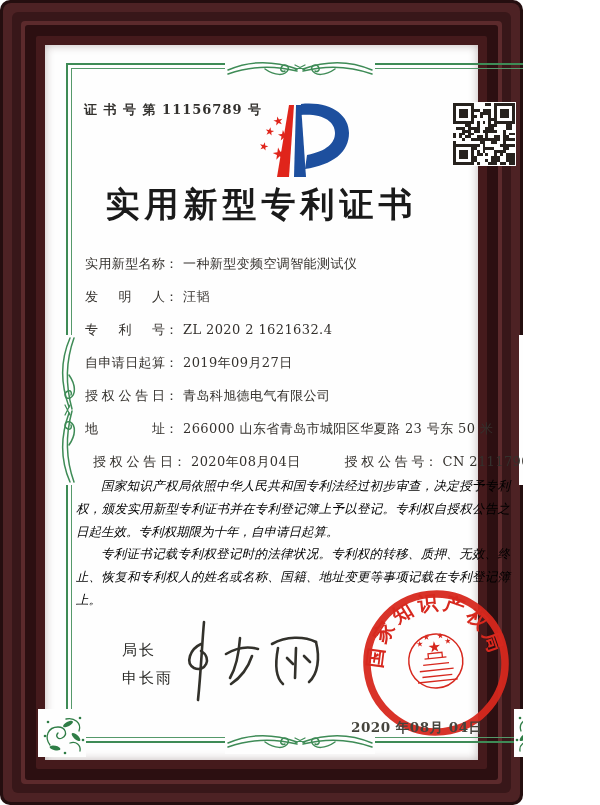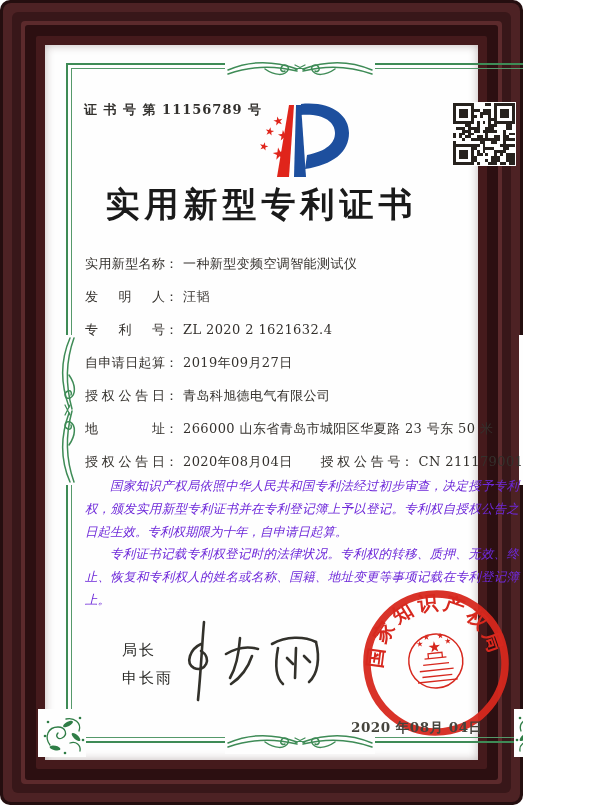--- a/index.html
+++ b/index.html
@@ -33,24 +33,24 @@
   .logo { position: absolute; left: 243px; top: 95px; width: 114px; height: 88px; }
   .qr { position: absolute; left: 452px; top: 102px; width: 64px; height: 64px; background: #fff; padding: 1px; }
   .title { position: absolute; left: 0; right: 0; top: 182px; text-align: center; font-size: 34px; font-weight: 700; letter-spacing: 5px; color: #1a1a1a; }
 
   
   .fields { position: absolute; left: 85px; top: 254px; width: 434px; }
   .frow { line-height: 20px; margin-bottom: 13px; font-size: 13px; font-weight: 400; color: #34312d; white-space: nowrap; }
   .flabel { display: inline-block; width: 80px; text-align: justify; text-align-last: justify; -moz-text-align-last: justify; }
   .fcolon { display: inline-block; margin-right: 5px; }
   .fvalue { letter-spacing: .4px; }
-  .grant { display: flex; gap: 28px; }
-
-  
-  .paras { position: absolute; left: 85px; top: 475px; width: 434px; font-size: 12.5px; line-height: 1.82; color: #6d28d9; font-style: italic; text-align: justify; }
+  .grant { display: flex; gap: 44px; margin-left: 8px; }
+
+  
+  .paras { position: absolute; left: 76px; top: 475px; width: 434px; font-size: 12.5px; line-height: 1.82; color: #000000; font-style: italic; text-align: justify; }
   .paras p { text-indent: 2em; }
 
   
   .director { position: absolute; left: 90px; top: 641px; font-family: "DejaVu Sans", sans-serif; font-size: 15px; font-weight: 500; color: #2b2b28; letter-spacing: 2px; margin-left: 32px; }
   .director div { margin-bottom: 9px; }
   .signature { position: absolute; left: 168px; top: 616px; width: 180px; height: 92px; }
   .seal { position: absolute; left: 361px; top: 588px; width: 150px; height: 150px; }
   .seal-date { position: absolute; left: 351px; top: 711px; font-size: 13.5px; font-weight: 700; color: #45443c; letter-spacing: .5px; z-index: 5; white-space: nowrap; margin-top: 8px; }
 
   svg { display: block; }

